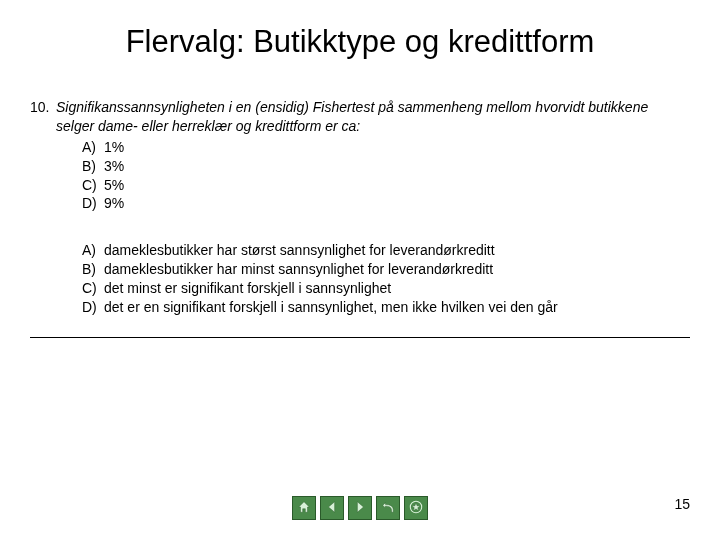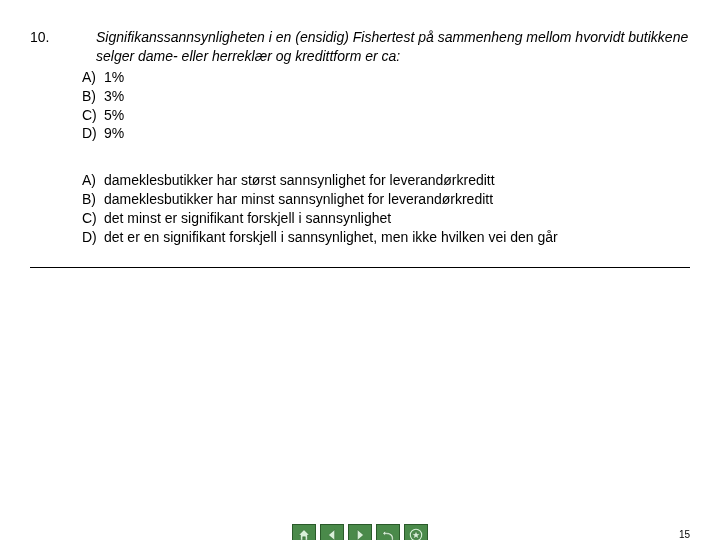--- a/index.html
+++ b/index.html
@@ -31,21 +31,20 @@
     line-height: 1.35;
     color: #000;
     margin-left: 30px;
     margin-right: 30px;
   }
   .q {
     margin-top: 28px;
   }
   .q-stem {
     display: flex;
-    gap: 40px;
   }
   .q-num {
     min-width: 26px;
   }
   .q-text {
     flex: 1;
     font-style: italic;
   }
   .options {
     margin-left: 52px;
@@ -95,28 +94,29 @@
     width: 14px;
     height: 14px;
     fill: #d8f0d8;
     stroke: #2a5a2a;
     stroke-width: 0.5;
   }
   .page-num {
     position: absolute;
     right: 30px;
     bottom: 14px;
-    font-size: 10px;
+    font-size: 14px;
   }
 </style>
 </head>
 <body>
 
 <div class="slide">
 
+  <div class="title">Flervalg: Butikktype og kredittform</div>
 
   <div class="question-block q">
     <div class="q-stem">
       <div class="q-num">10.</div>
       <div class="q-text">Signifikanssannsynligheten i en (ensidig) Fishertest på sammenheng mellom hvorvidt butikkene selger dame- eller herreklær og kredittform er ca:</div>
     </div>
     <div class="options">
       <div class="opt-row">
         <div class="opt-label">A)</div>
         <div class="opt-text">1%</div>

